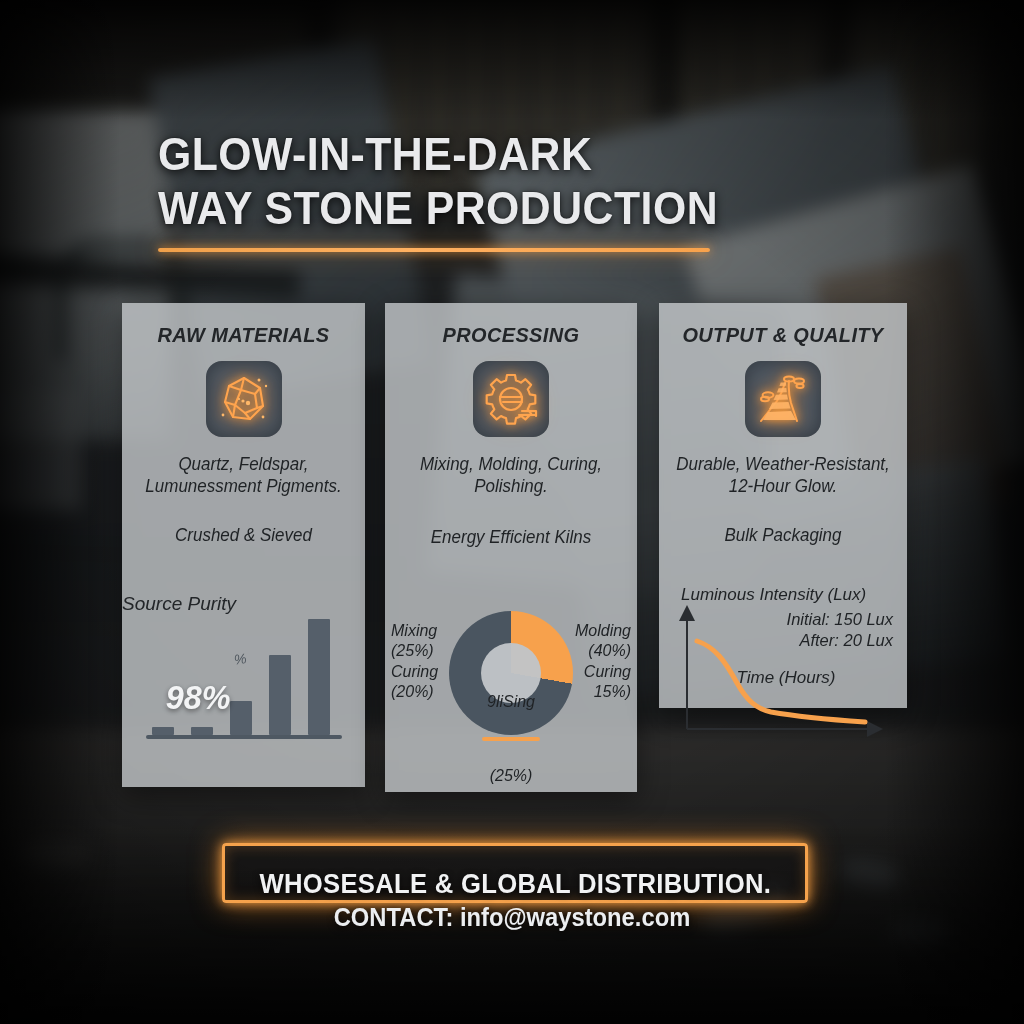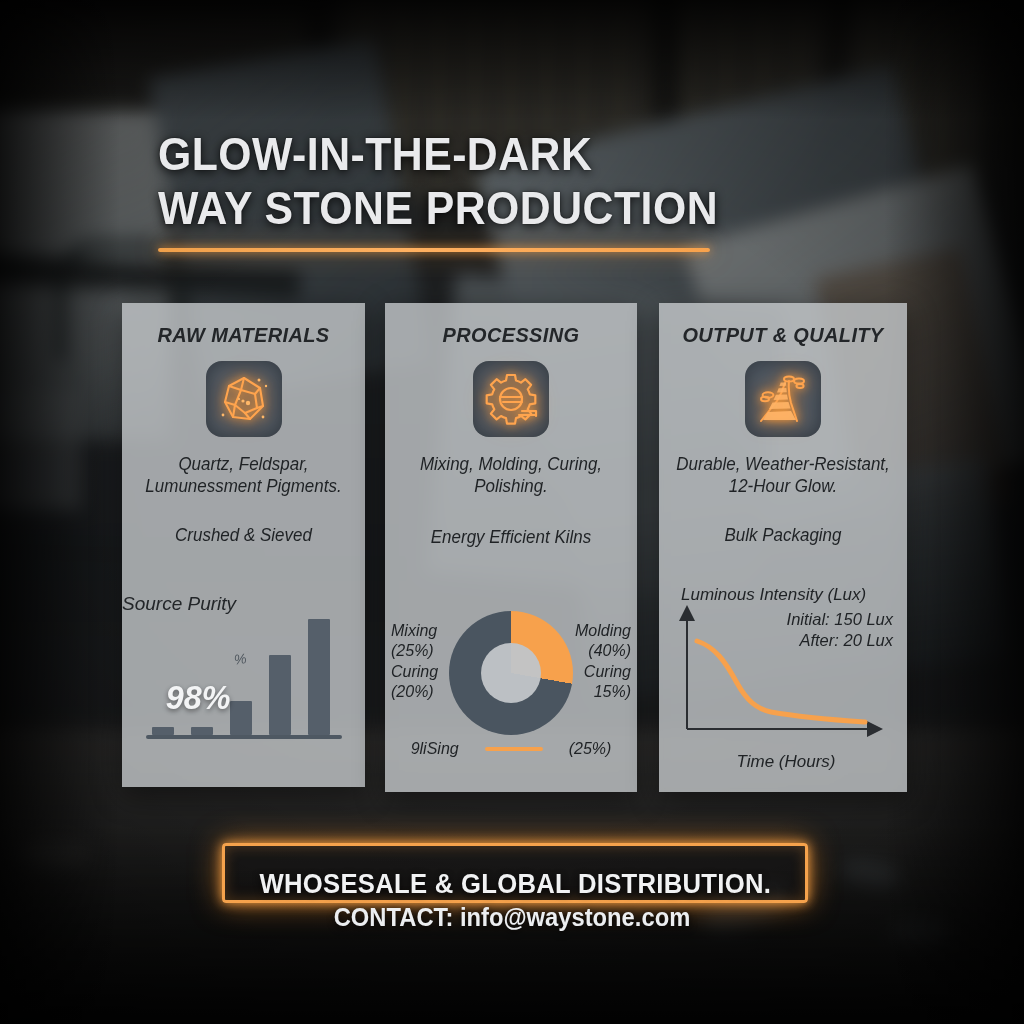--- a/index.html
+++ b/index.html
@@ -56,21 +56,21 @@
   .rule{position:absolute;left:158px;top:248px;width:552px;height:4px;border-radius:2px;
     background:linear-gradient(90deg,#f0a04a,#ffb060 45%,#f8a24c);
     box-shadow:0 0 10px rgba(255,165,70,.95),0 0 24px rgba(255,150,50,.55);}
 
   
   .cards{position:absolute;left:122px;top:303px;width:785px;height:492px;}
   .card{position:absolute;top:0;background:rgba(196,200,203,.80);
     box-shadow:0 8px 28px rgba(0,0,0,.45);backdrop-filter:blur(2px);font-style:italic;}
   .card.c1{left:0;width:243px;height:484px;}
   .card.c2{left:263px;width:252px;height:489px;}
-  .card.c3{left:537px;width:248px;height:489px;}
+  .card.c3{left:537px;width:248px;height:405px;}
 
   .card-title{position:absolute;left:0;right:0;top:20px;text-align:center;
     font-family:"Liberation Sans Narrow","Liberation Sans",sans-serif;
     font-weight:bold;font-size:21px;letter-spacing:.4px;color:#232629;text-transform:uppercase;
     transform:scaleX(.95);}
   .icon-box{position:absolute;left:50%;top:58px;transform:translateX(-50%);
     width:76px;height:76px;border-radius:16px;background:#4d5660;
     box-shadow:inset 0 0 18px rgba(0,0,0,.35);display:flex;align-items:center;justify-content:center;}
   .icon-box svg{filter:drop-shadow(0 0 4px rgba(255,160,60,.95)) drop-shadow(0 0 9px rgba(255,140,40,.6));}
 
@@ -98,22 +98,22 @@
     font-family:"Liberation Sans Narrow","Liberation Sans",sans-serif;font-weight:bold;font-size:20px;color:#232629;}
   .donut-wrap{position:absolute;left:50%;top:308px;transform:translateX(-50%);width:124px;height:124px;}
   .donut{width:124px;height:124px;border-radius:50%;
     background:conic-gradient(from 0deg,#f7a14c 0deg 100deg,#4a5560 100deg 360deg);}
   .donut-hole{position:absolute;left:50%;top:50%;transform:translate(-50%,-50%);
     width:60px;height:60px;border-radius:50%;background:rgba(193,197,200,.96);}
   .dlab{position:absolute;font-family:"Liberation Sans Narrow","Liberation Sans",sans-serif;
     font-size:16px;line-height:1.28;color:#1f2225;}
   .dlab.left{left:6px;top:318px;text-align:left;}
   .dlab.right{right:6px;top:318px;text-align:right;}
-  .dlegend{position:absolute;left:0;right:0;bottom:34px;display:flex;align-items:center;justify-content:center;gap:26px;
-    font-family:"Liberation Sans Narrow","Liberation Sans",sans-serif;font-size:16px;color:#1f2225;}
+  .dlegend{position:absolute;left:0;right:0;bottom:7px;display:flex;align-items:center;justify-content:center;gap:26px;
+    font-family:"Liberation Sans Narrow","Liberation Sans",sans-serif;font-size:16px;color:#1f2225;flex-direction:column;}
   .dline{width:58px;height:4px;background:#f7a14c;border-radius:2px;}
 
   
   .lc{position:absolute;left:16px;right:10px;top:282px;bottom:22px;}
   .lc-title{position:absolute;left:6px;top:0;font-family:"Liberation Sans Narrow","Liberation Sans",sans-serif;
     font-size:17px;color:#1f2225;}
   .lc-notes{position:absolute;right:4px;top:24px;text-align:right;
     font-family:"Liberation Sans Narrow","Liberation Sans",sans-serif;font-size:16.5px;line-height:1.3;color:#1f2225;}
   .lc-xlabel{position:absolute;left:0;right:0;bottom:-2px;text-align:center;
     font-family:"Liberation Sans Narrow","Liberation Sans",sans-serif;font-size:17px;color:#1f2225;}

